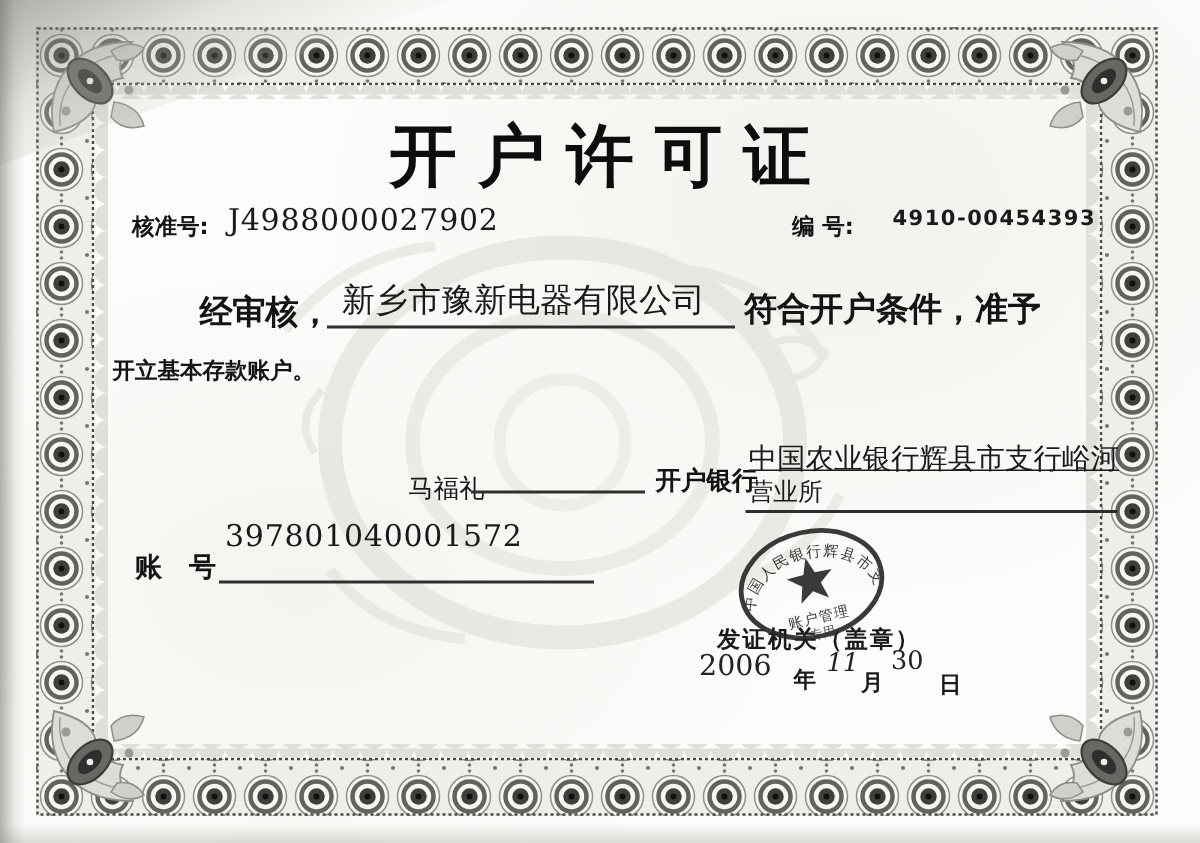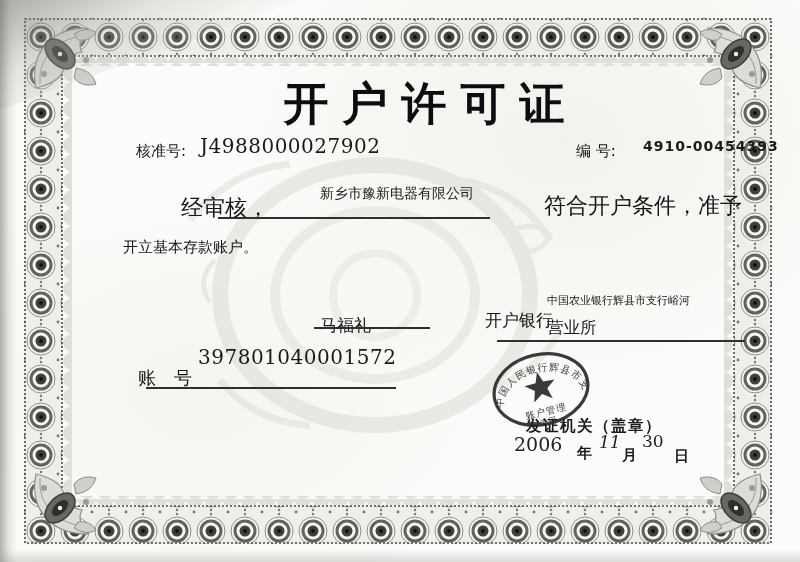--- a/index.html
+++ b/index.html
@@ -25,26 +25,26 @@
     position:absolute;left:0;top:0;width:17px;height:100%;z-index:6;pointer-events:none;
     background:linear-gradient(90deg, rgba(104,104,99,.5), rgba(160,160,154,.22) 55%, rgba(255,255,255,0));
   }
   .edge-bottom{
     position:absolute;left:0;bottom:0;width:100%;height:13px;z-index:6;pointer-events:none;
     background:linear-gradient(0deg, rgba(148,148,142,.32), rgba(255,255,255,0));
   }
   .frame{position:absolute;left:24px;top:18px;z-index:1;}
   .watermark{position:absolute;left:160px;top:140px;z-index:1;opacity:.55;}
   .content{position:absolute;inset:0;z-index:3;}
-  .content .abs{position:absolute;white-space:nowrap;padding-left:48px;}
+  .content .abs{position:absolute;white-space:nowrap;}
   .cert-title{
     left:0;right:0;top:74px;text-align:center;
     font-size:45px;font-weight:900;letter-spacing:14px;text-indent:14px;color:#0d0d0d;
   }
-  .lbl{font-weight:400;color:#141414;}
+  .lbl{font-weight:700;color:#141414;}
   .serif-num{font-family:"DejaVu Serif","Liberation Serif",serif;}
   .fill-line{position:absolute;background:#2f2f2f;height:2px;}
   .stamp{position:absolute;left:484px;top:344px;z-index:5;opacity:.9;}
   .issuer{left:478px;top:416px;font-size:15.5px;font-weight:700;letter-spacing:1.5px;z-index:4;}
   .date-unit{font-size:15px;font-weight:700;}
   .muted-ink{color:#222;}
 </style>
 </head>
 <body>
 
@@ -128,30 +128,30 @@
 
     <div class="abs cert-title">开户许可证</div>
 
     <div class="abs lbl" style="left:88px;top:142px;font-size:15px;">核准号:</div>
     <div class="abs serif-num" style="left:152px;top:134px;font-size:20px;letter-spacing:.5px;">J4988000027902</div>
 
     <div class="abs lbl" style="left:528px;top:142px;font-size:15px;">编 号:</div>
     <div class="abs" style="left:583px;top:138px;font-size:14px;font-weight:700;letter-spacing:1px;margin-left:12px;">4910-00454393</div>
 
     <div class="abs lbl" style="left:133px;top:193px;font-size:22px;">经审核，</div>
-    <div class="abs" style="left:228px;top:185px;font-size:14px;margin-left:44px;">新乡市豫新电器有限公司</div>
+    <div class="abs" style="left:228px;top:185px;font-size:22px;">新乡市豫新电器有限公司</div>
     <div class="fill-line" style="left:218px;top:217px;width:272px;"></div>
     <div class="abs lbl" style="left:496px;top:191px;font-size:22px;">符合开户条件，准予</div>
     <div class="abs lbl" style="left:75px;top:238px;font-size:15px;">开立基本存款账户。</div>
 
     <div class="abs" style="left:272px;top:290px;font-size:17px;margin-top:24px;">马福礼</div>
     <div class="fill-line" style="left:314px;top:327px;width:116px;height:1.5px;"></div>
 
     <div class="abs lbl" style="left:437px;top:309px;font-size:17px;">开户银行</div>
-    <div class="abs" style="left:499px;top:293px;font-size:11px;">中国农业银行辉县市支行峪河</div>
+    <div class="abs" style="left:499px;top:293px;font-size:19px;text-decoration:underline;">中国农业银行辉县市支行峪河</div>
     <div class="abs" style="left:499px;top:317px;font-size:16.5px;">营业所</div>
     <div class="fill-line" style="left:497px;top:340px;width:248px;height:1.5px;"></div>
 
     <div class="abs lbl" style="left:90px;top:366px;font-size:18px;">账　号</div>
     <div class="abs serif-num" style="left:150px;top:345px;font-size:20px;letter-spacing:.5px;">397801040001572</div>
     <div class="fill-line" style="left:146px;top:387px;width:250px;height:1.5px;"></div>
 
     <div class="abs issuer">发证机关（盖章）</div>
 
     <div class="abs serif-num muted-ink" style="left:466px;top:433px;font-size:19px;">2006</div>

